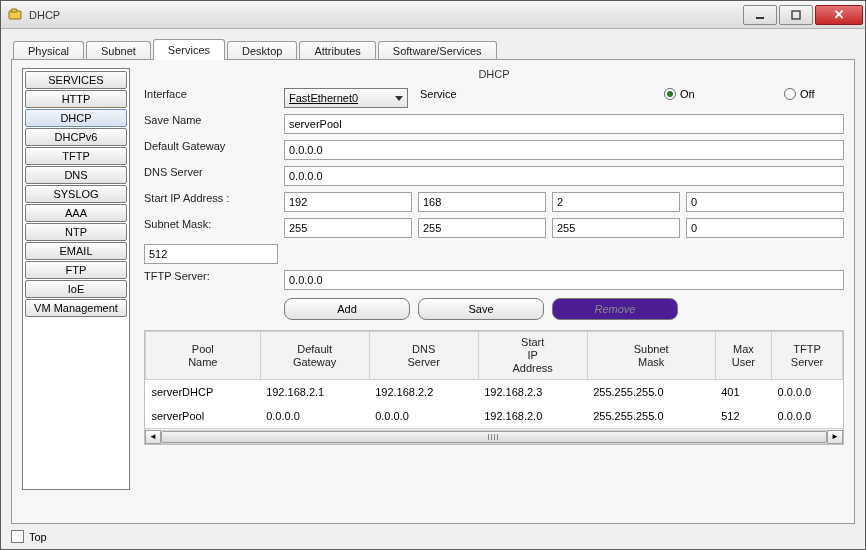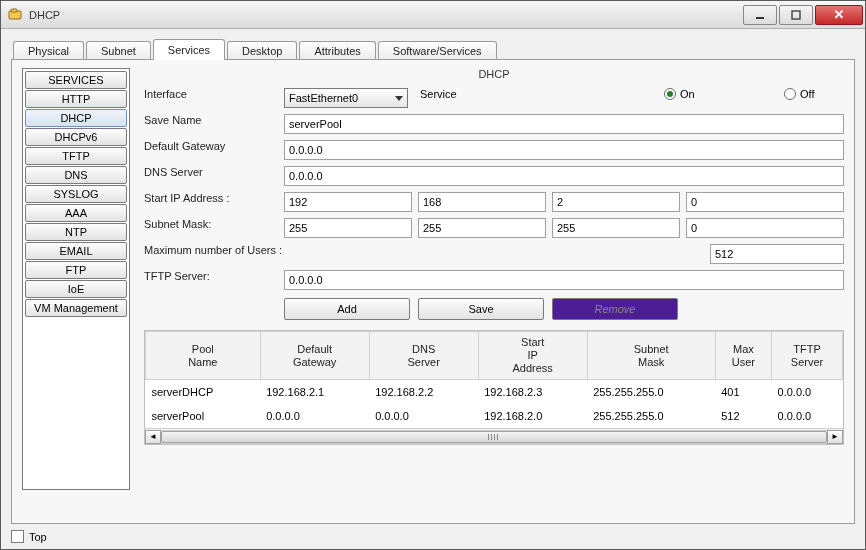--- a/index.html
+++ b/index.html
@@ -150,20 +150,21 @@
   .dropdown {
     width: 124px;
     height: 20px;
     border: 1px solid #7a7a7a;
     background: linear-gradient(to bottom, #fdfdfd, #e6e6e6);
     display: flex;
     align-items: center;
     padding: 0 4px;
     justify-content: space-between;
     cursor: default;
+    text-decoration: underline;
   }
   .dropdown .arrow {
     width: 0; height: 0;
     border-left: 4px solid transparent;
     border-right: 4px solid transparent;
     border-top: 5px solid #333;
   }
   .radio-wrap {
     display: flex;
     align-items: center;
@@ -180,21 +181,21 @@
     content: '';
     width: 6px; height: 6px;
     background: #2a7a2a;
     border-radius: 50%;
   }
   .quad-row input { width: 128px; margin-right: 6px; }
   .quad-row input:last-child { margin-right: 0; flex: 1; }
   .act-btn {
     width: 126px; height: 22px;
     border: 1px solid #7a7a7a;
-    border-radius: 2px;
+    border-radius: 8px;
     background: linear-gradient(to bottom, #fdfdfd, #e3e3e3);
     text-align: center;
     line-height: 20px;
     cursor: default;
   }
   .act-btn.disabled {
     color: #888;
     background: #4c1d95;
     font-style: italic;
   }
@@ -374,21 +375,20 @@
 
         <div class="form-row quad-row">
           <div class="label-col">Subnet Mask:</div>
           <input class="text-input" value="255" style="">
           <input class="text-input" value="255" style="">
           <input class="text-input" value="255" style="">
           <input class="text-input" value="0" style="">
         </div>
 
         <div class="form-row">
-          <div class="label-col" style="width:auto;flex:1">Maximum number of Users :</div>
           <input class="text-input" style="width: 134px;" value="512">
         </div>
 
         <div class="form-row">
           <div class="label-col">TFTP Server:</div>
           <input class="text-input full" value="0.0.0.0" style="">
         </div>
 
         <div class="form-row" style="margin-top:2px">
           <div class="label-col"></div>

